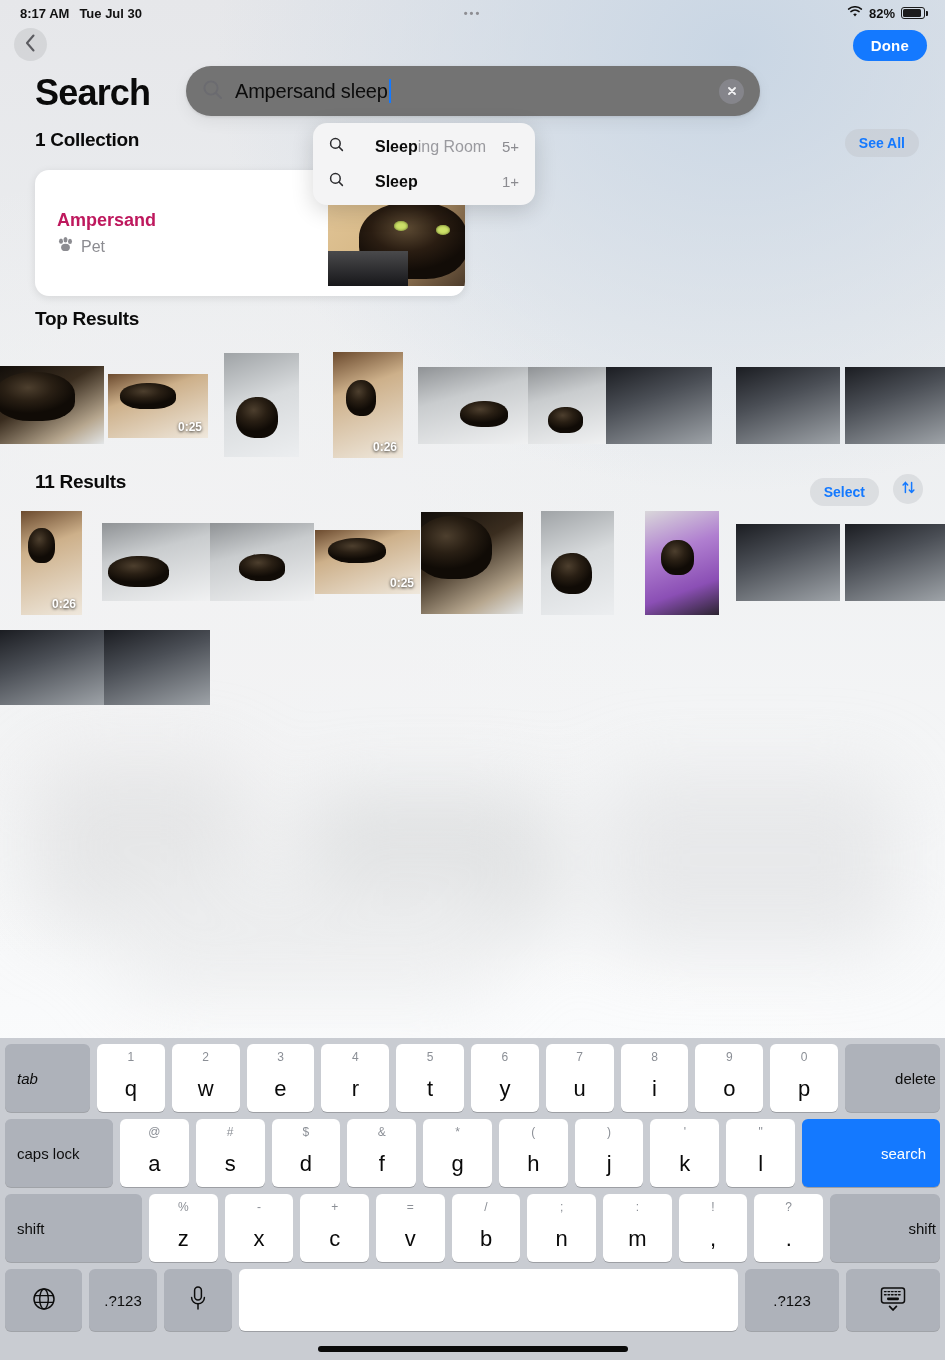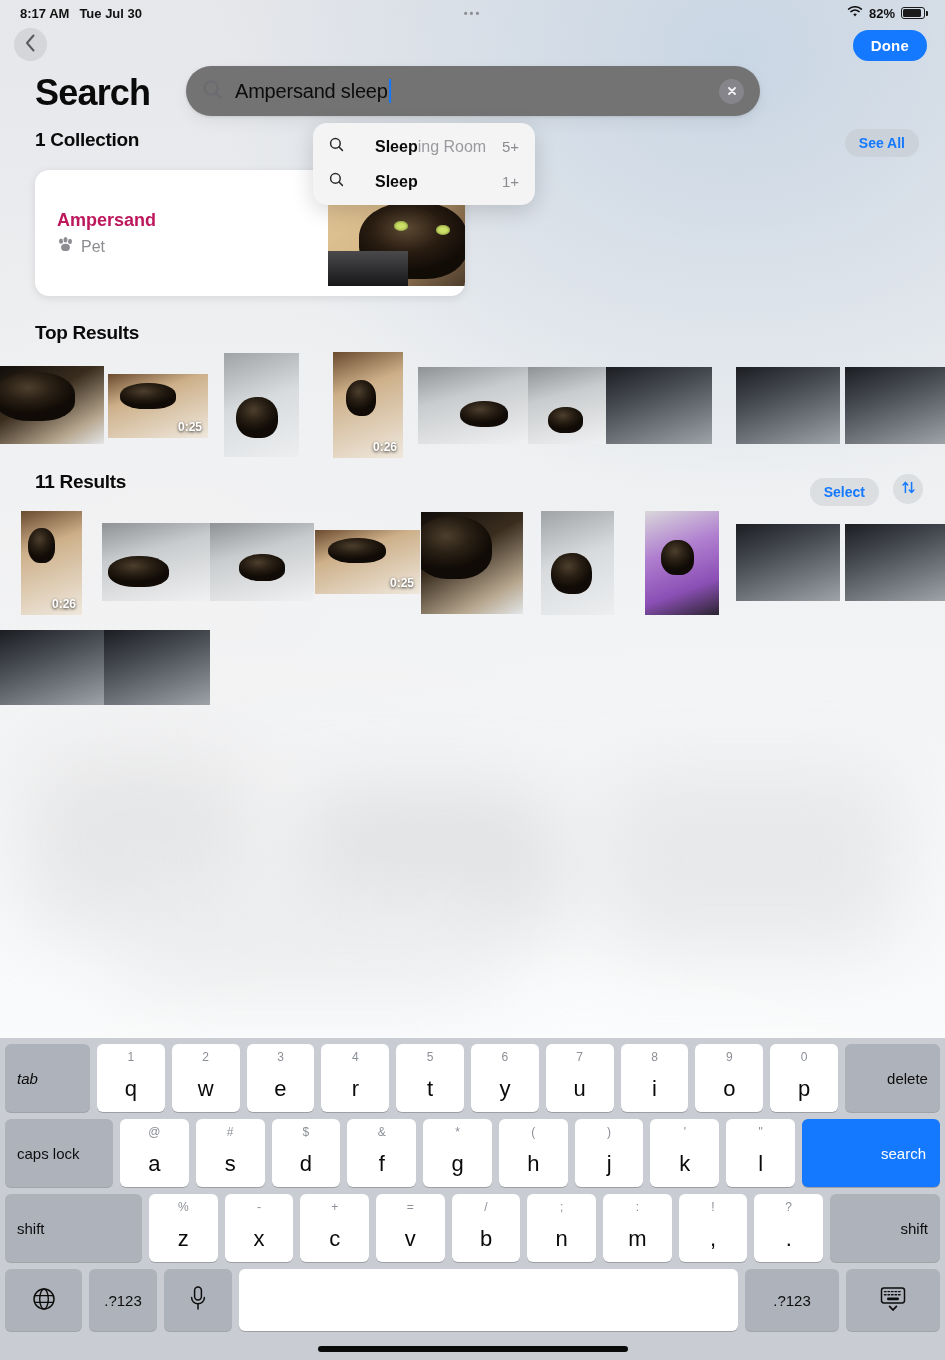--- a/index.html
+++ b/index.html
@@ -163,21 +163,21 @@
     background:#fff; border-radius:6px; position:relative;
     box-shadow:0 1px 0 rgba(0,0,0,.22);
     display:flex; align-items:flex-end; justify-content:center;
     padding-bottom:10px; font-size:22px; color:#0a0a0a;
   }
   .key.mod {
     background:#aeb2ba; box-shadow:0 1px 0 rgba(0,0,0,.2);
     font-size:15px; color:#0d0d0d; align-items:center;
   }
   .key.mod.left { justify-content:flex-start; padding:0 0 0 12px; }
-  .key.mod.right{ justify-content:flex-end;  padding:0 12px 0 0; }
+  .key.mod.right{ justify-content:flex-end;  padding:0 4px 0 0; }
   .key.mod.center{ justify-content:center; padding:0; }
   .key .alt {
     position:absolute; top:6px; left:50%; transform:translateX(-50%);
     font-size:12px; color:#8b8f96;
   }
   .key.letter { flex:1 1 0; }
   .key.go {
     background:#1479ff; color:#fff; font-size:15px;
     align-items:center; justify-content:flex-end; padding:0 14px 0 0;
   }
@@ -264,21 +264,21 @@
       </span>
       <span>Pet</span>
     </div>
   </div>
   <div class="cc-thumb">
     <span class="cc-eye" style="left:38%;top:44%;"></span>
     <span class="cc-eye" style="left:62%;top:47%;"></span>
   </div>
 </div>
 
-<div class="sec-head" style="top:322px;">Top Results</div>
+<div class="sec-head" style="top:308px;">Top Results</div>
 
 <div class="thumb p-close" style="left:0;top:366px;width:104px;height:78px;">
   <span class="cat big" style="left:-6%;top:8%;"></span>
   <span class="dur"></span>
 </div>
 <div class="thumb p-warm" style="left:108px;top:374px;width:100px;height:64px;">
   <span class="cat mid" style="left:12%;top:14%;"></span>
   <span class="dur">0:25</span>
 </div>
 <div class="thumb p-bedB" style="left:224px;top:353px;width:75px;height:104px;">

